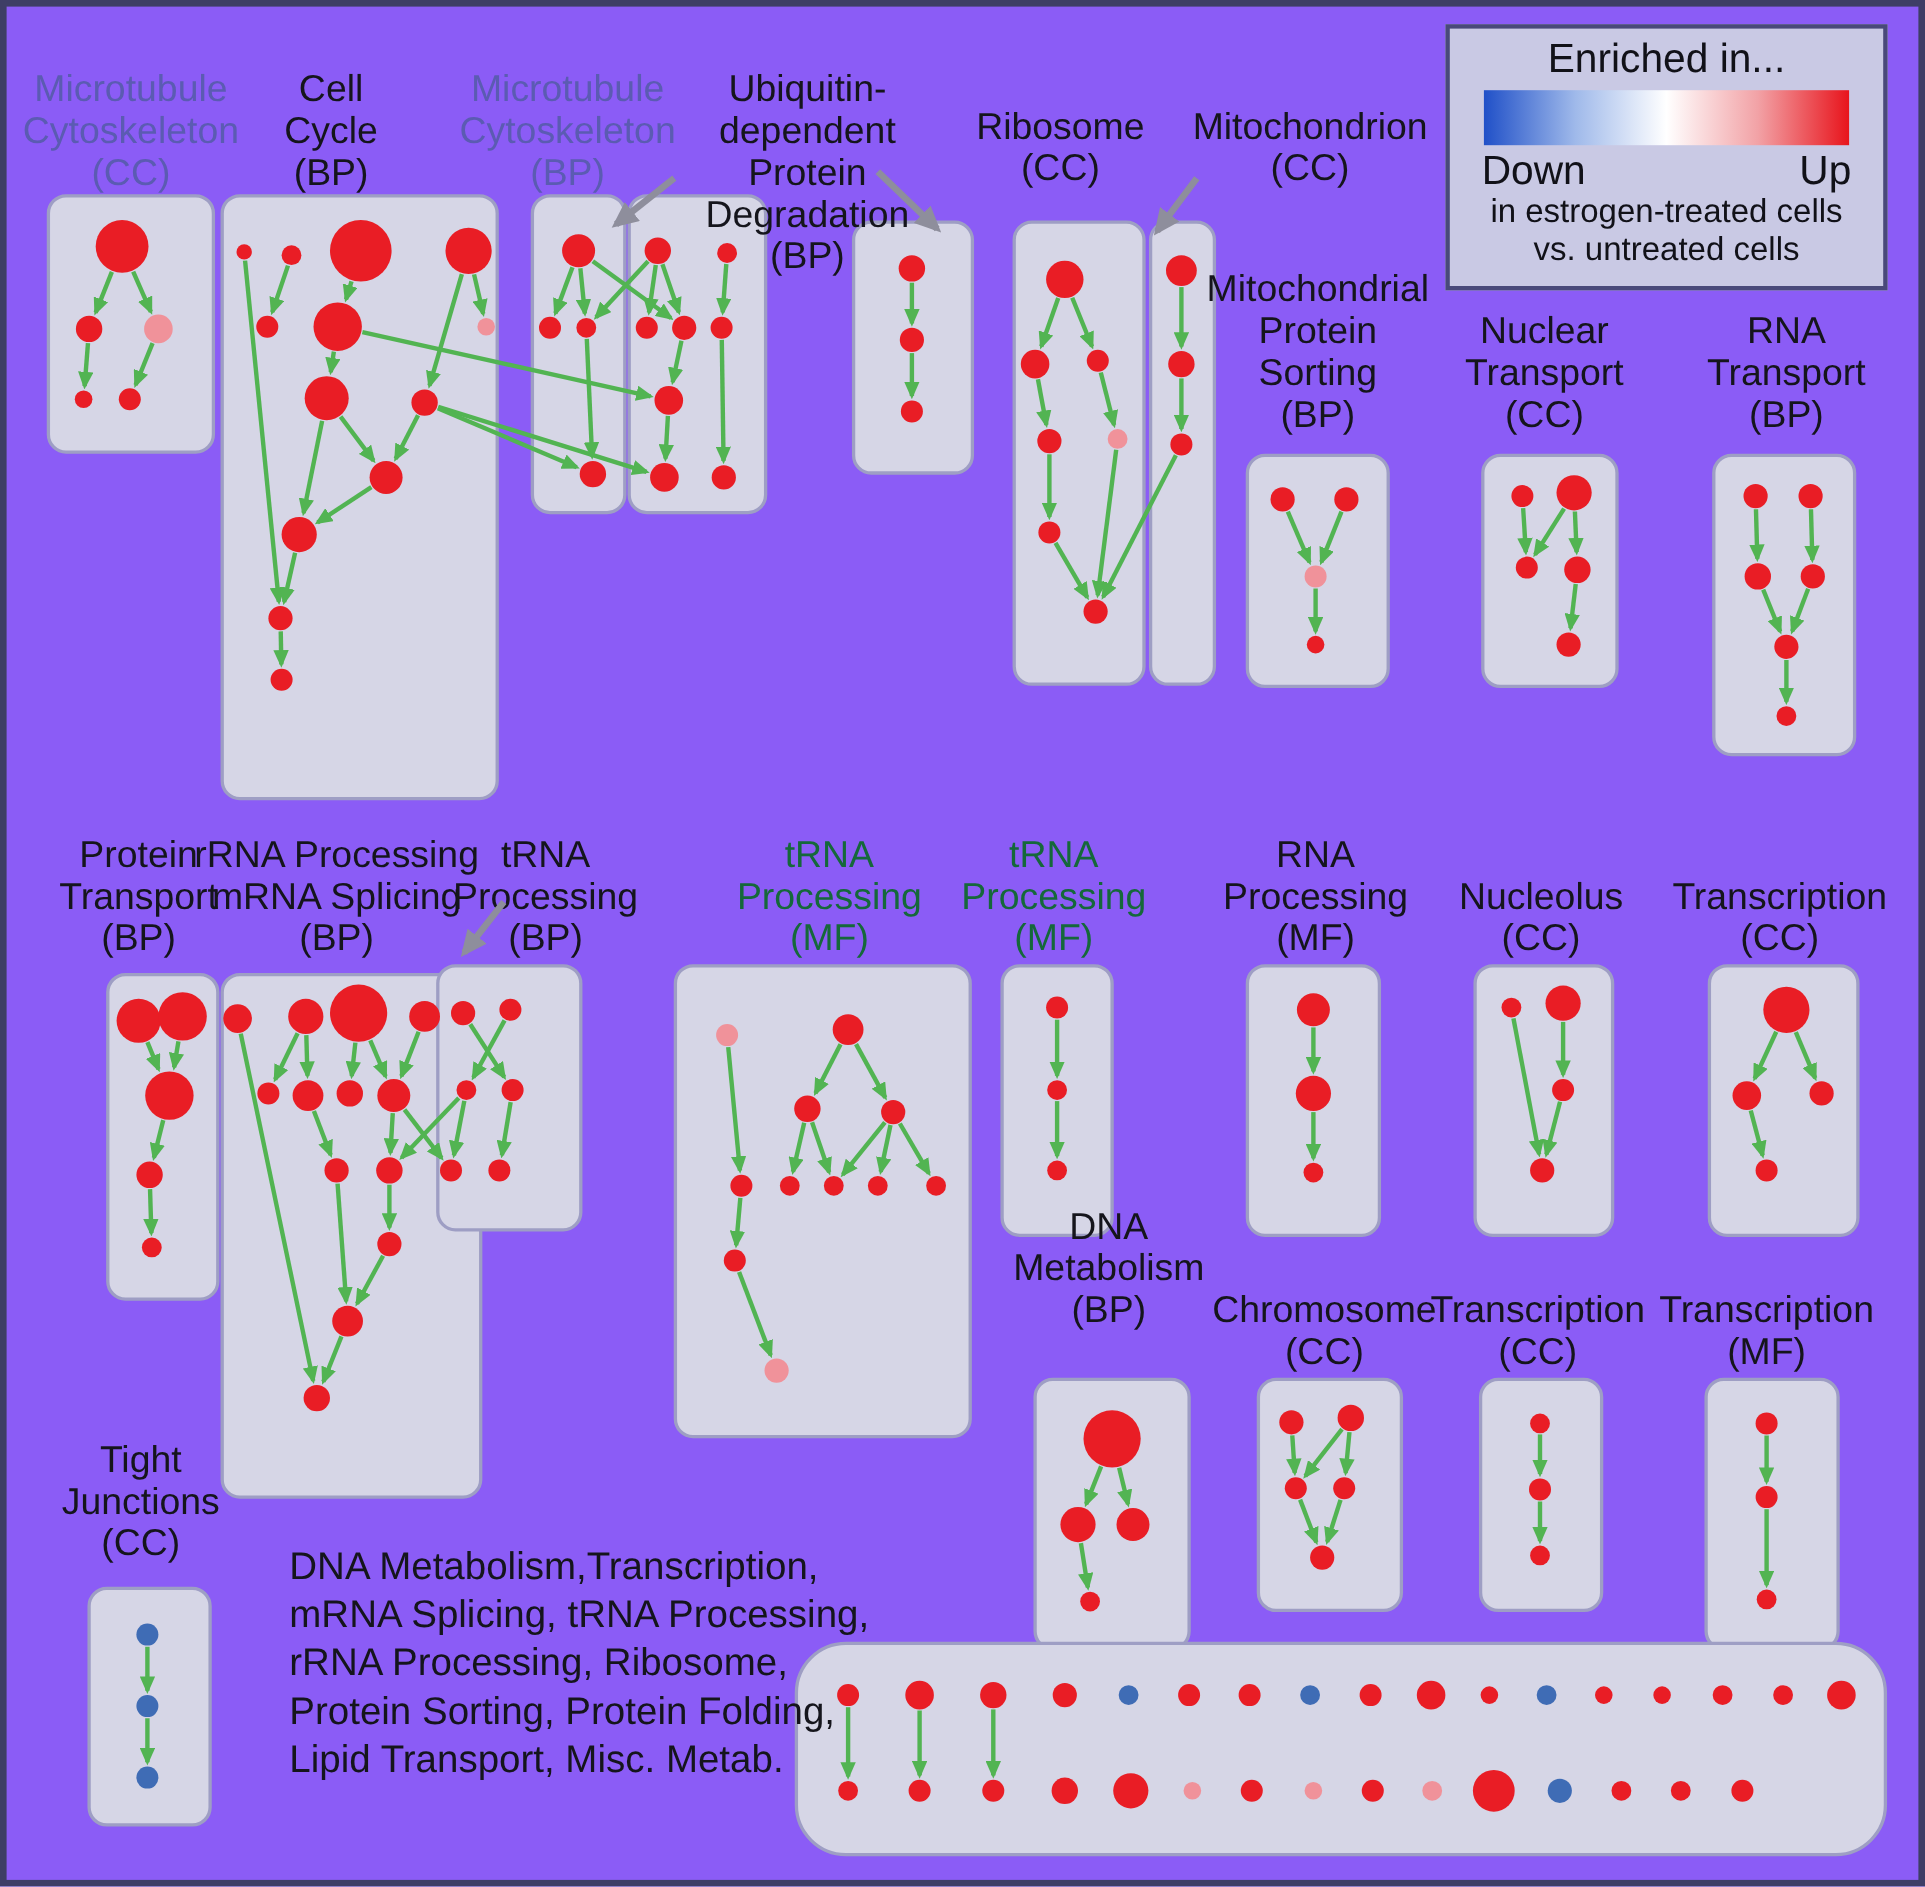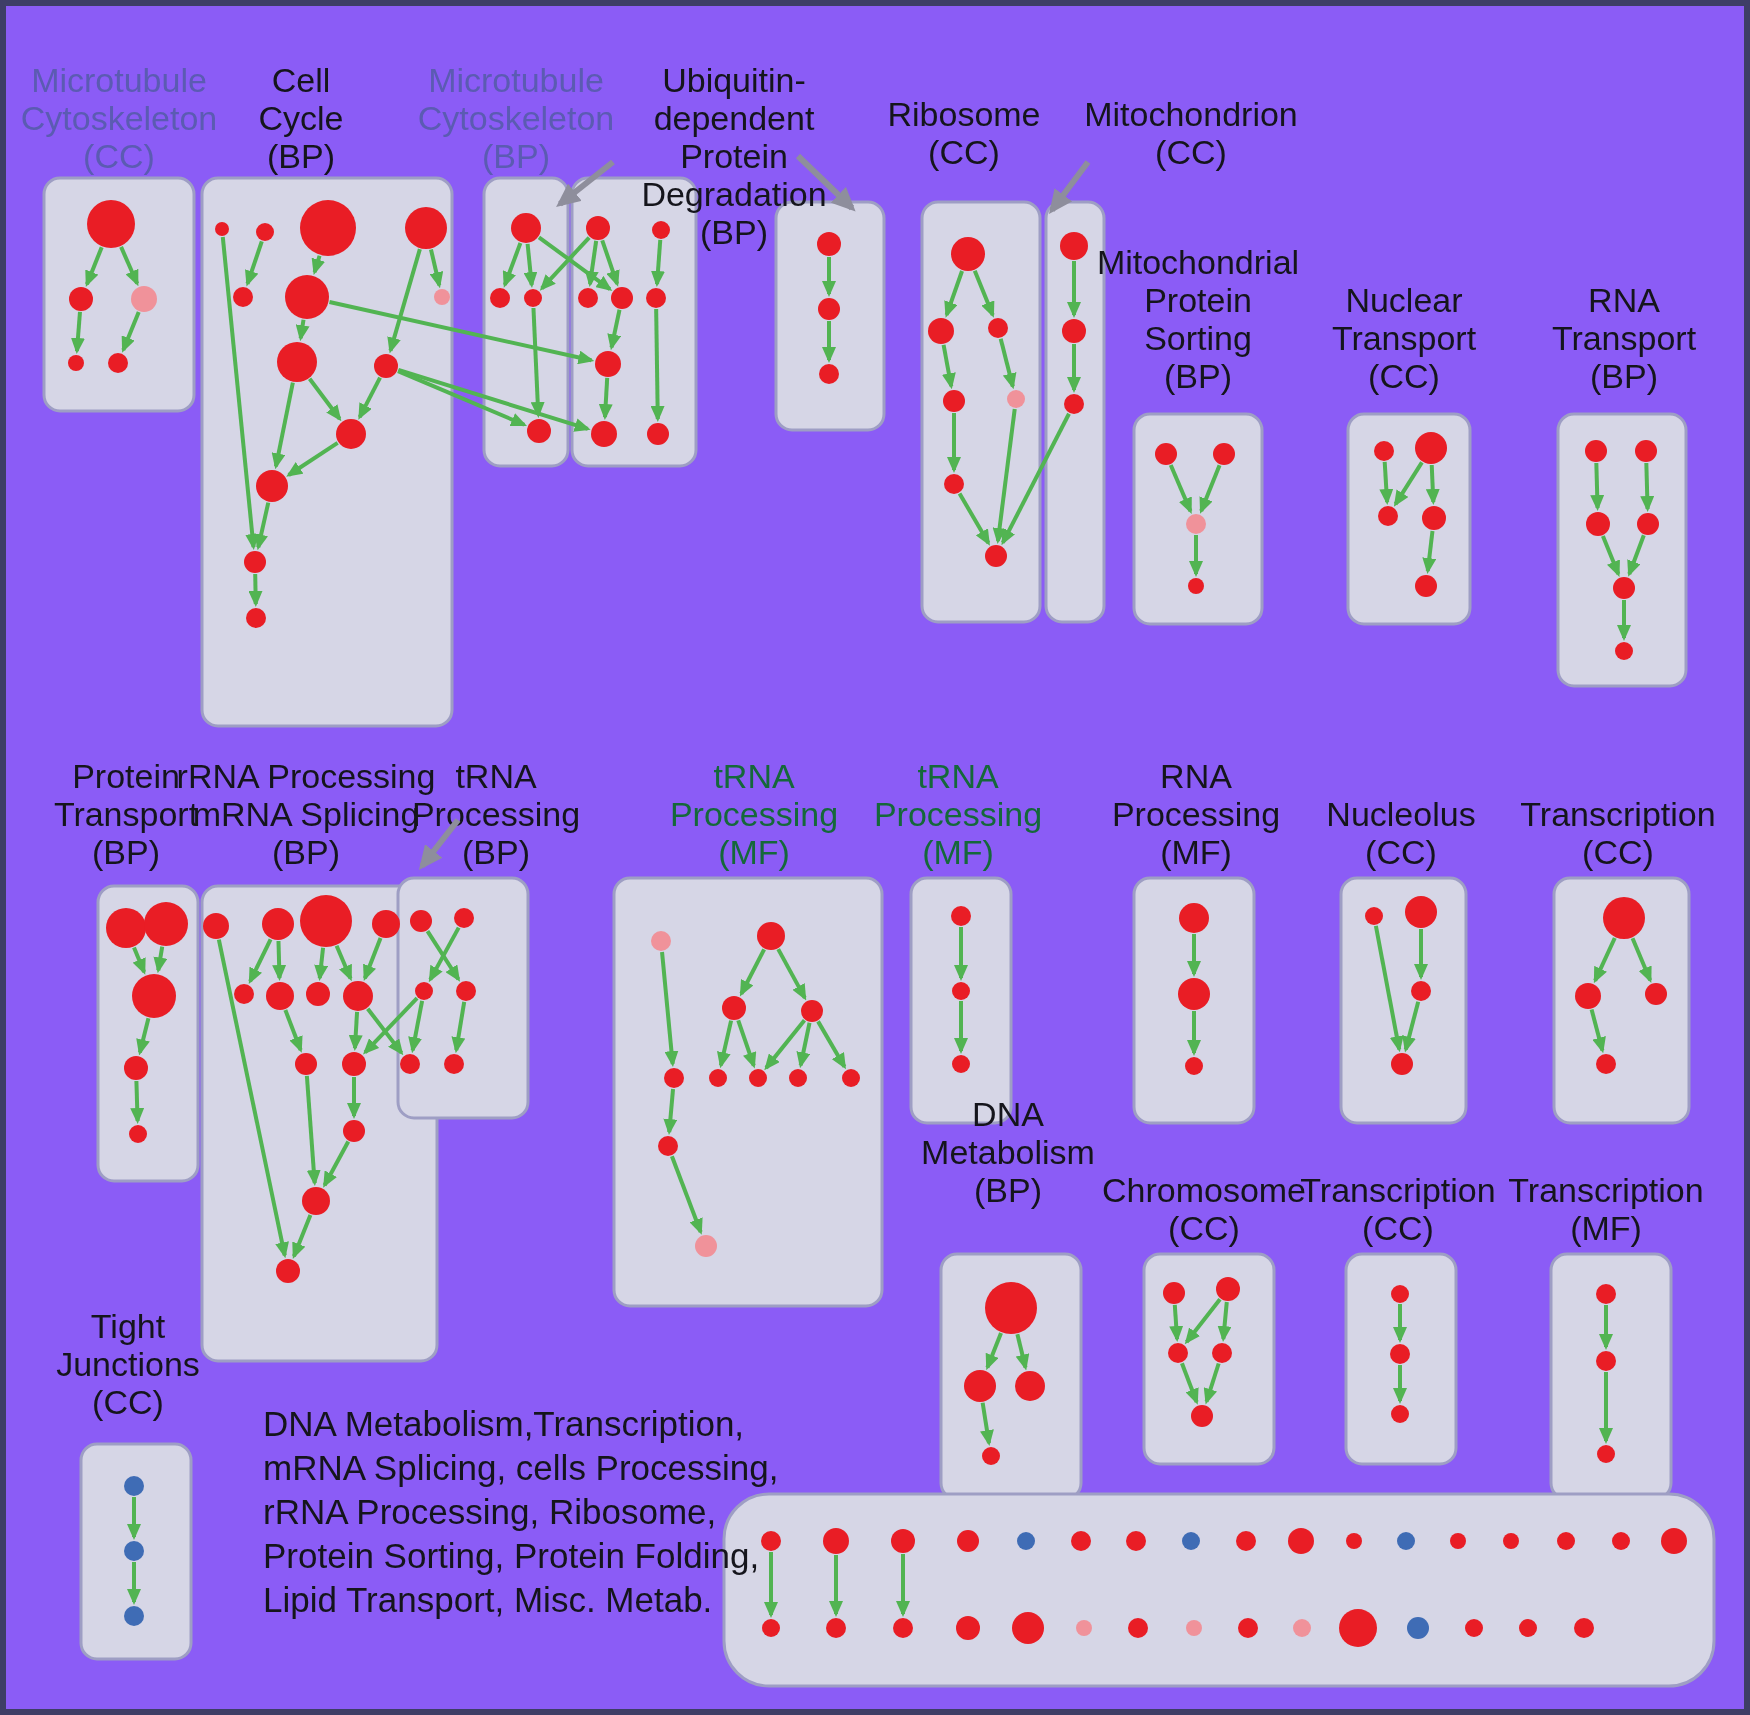--- a/index.html
+++ b/index.html
@@ -385,22 +385,32 @@
       <text x="1600" y="1234" class="glabel" fill="#15151c" text-anchor="middle">(MF)</text>
       <text x="122" y="1332" class="glabel" fill="#15151c" text-anchor="middle">Tight</text>
       <text x="122" y="1370" class="glabel" fill="#15151c" text-anchor="middle">Junctions</text>
       <text x="122" y="1408" class="glabel" fill="#15151c" text-anchor="middle">(CC)</text>
       <line x1="607" y1="156" x2="554" y2="198" class="garrow" marker-end="url(#arrow-gray)"></line>
       <line x1="792" y1="150" x2="846" y2="202" class="garrow" marker-end="url(#arrow-gray)"></line>
       <line x1="1082" y1="156" x2="1046" y2="204" class="garrow" marker-end="url(#arrow-gray)"></line>
       <line x1="452" y1="814" x2="416" y2="860" class="garrow" marker-end="url(#arrow-gray)"></line>
     </svg>
 
+  <div class="legend">
+    <div class="legend-title">Enriched in...</div>
+    <div class="legend-gradient" style="background: linear-gradient(to right, rgb(32, 80, 200), rgb(159, 185, 234), rgb(255, 255, 255), rgb(242, 162, 166), rgb(232, 20, 28));"></div>
+    <div class="legend-row">
+      <span>Down</span>
+      <span>Up</span>
+    </div>
+    <div class="legend-sub">in estrogen-treated cells</div>
+    <div class="legend-sub">vs. untreated cells</div>
+  </div>
 
   <div class="bottom-text">
     <div>DNA Metabolism,Transcription,</div>
-    <div>mRNA Splicing, cells Processing,</div>
+    <div>mRNA Splicing, tRNA Processing,</div>
     <div>rRNA Processing, Ribosome,</div>
     <div>Protein Sorting, Protein Folding,</div>
     <div>Lipid Transport, Misc. Metab.</div>
   </div>
 
 </div>
 
 </body></html>

